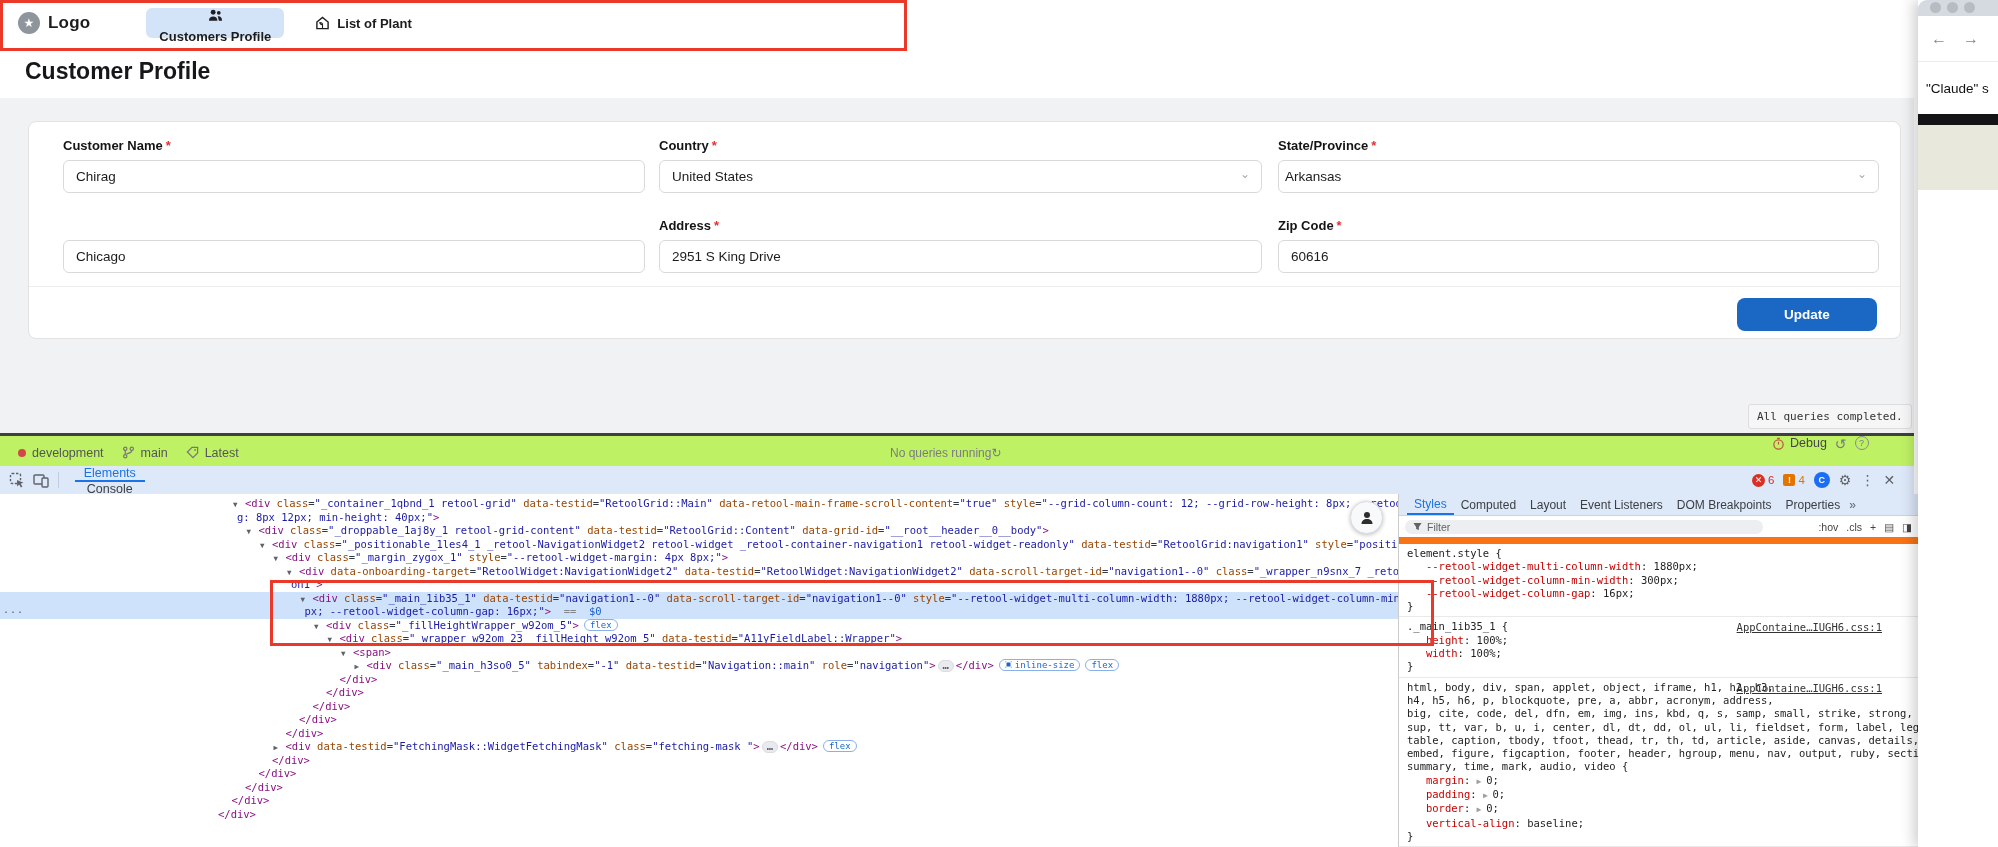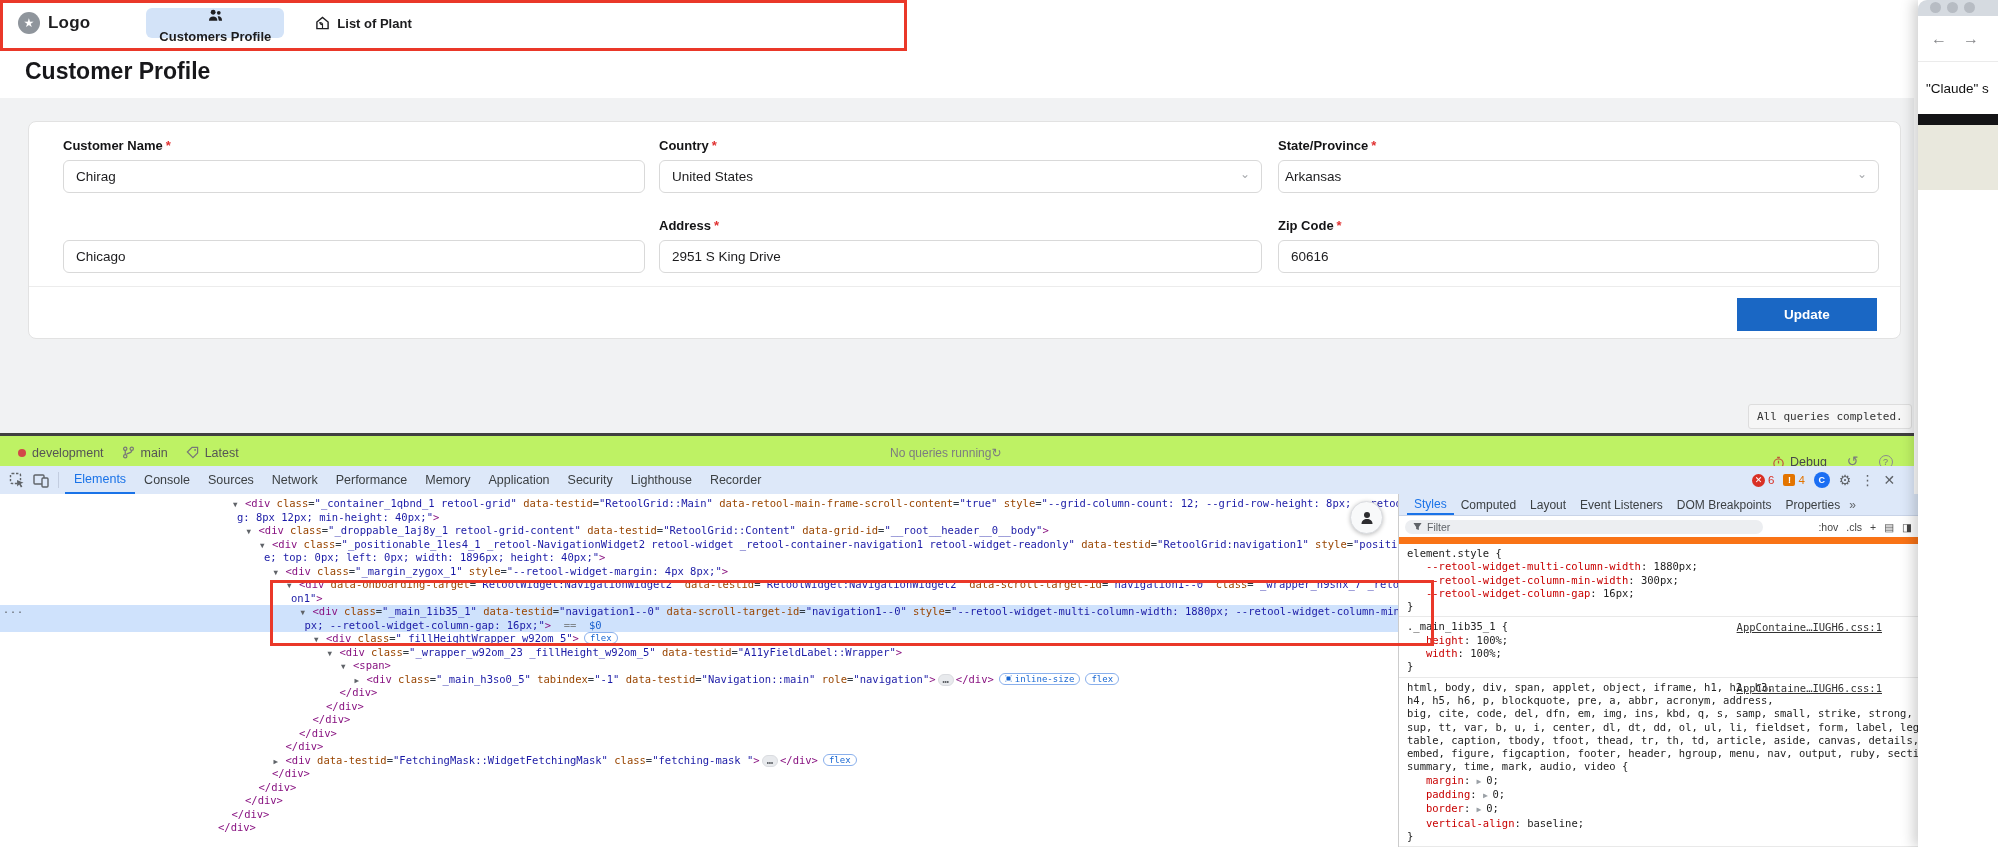--- a/index.html
+++ b/index.html
@@ -24,31 +24,31 @@
   .canvas{left:0;top:98px;width:1914px;height:335px;background:#f1f2f3;}
   .card{position:absolute;left:28px;top:23px;width:1871px;height:216px;background:#fff;
         border:1px solid #e2e2e2;border-radius:8px;}
   .fld-label{position:absolute;font-size:13px;font-weight:700;color:#141416;}
   .req{color:#e03131;margin-left:3px;}
   .fld-input{position:absolute;height:33px;border:1px solid #d9d9d9;border-radius:6px;background:#fff;
              font-size:13.5px;color:#1c1c1e;display:flex;align-items:center;padding:0 12px;box-sizing:border-box;}
   .fld-input .chev{position:absolute;right:11px;color:#a9abaf;font-size:12px;top:6px;}
   .card-divider{position:absolute;left:0;right:0;top:164px;height:1px;background:#ececec;}
   .update-btn{position:absolute;right:23px;top:176px;width:140px;height:33px;background:#1a67c4;color:#fff;
-              border-radius:0;display:flex;align-items:center;justify-content:center;
+              border-radius:8px;display:flex;align-items:center;justify-content:center;
               font-size:13.5px;font-weight:600;cursor:pointer;}
   .queries-badge{left:1748px;top:404px;background:#f6f6f6;border:1px solid #ddd;border-radius:3px;
                  font:11px "DejaVu Sans Mono",monospace;color:#333;padding:5px 8px;}
   
   .rt-toolbar{left:0;top:433px;width:1914px;height:33px;background:#bef264;border-top:3px solid #404040;
               display:flex;align-items:center;font-size:12.5px;color:#555;}
   .rt-item{display:flex;align-items:center;gap:6px;margin-left:18px;}
   .env-dot{width:8px;height:8px;border-radius:50%;background:#d24848;}
   .rt-center{position:absolute;left:890px;top:0;height:33px;display:flex;align-items:center;color:#7c7c80;font-size:12px;}
-  .rt-right{position:absolute;left:1772px;top:0;height:33px;display:flex;align-items:flex-end;gap:20px;color:#46464a;}
+  .rt-right{position:absolute;left:1772px;top:0;height:33px;display:flex;align-items:flex-start;gap:8px;color:#46464a;}
   .ic{color:#7a7a7e;}
   
   .dt-tabbar{left:0;top:466px;width:1914px;height:28px;background:#dde8f9;border-bottom:1px solid #c9d4e8;
              display:flex;align-items:center;font-size:12.5px;color:#3c4043;}
   .dt-icon{margin-left:9px;display:flex;align-items:center;}
   .dt-sep{width:1px;height:16px;background:#c3cde0;margin:0 6px 0 9px;}
   .dt-tab{padding:0 9px;height:28px;display:flex;align-items:center;cursor:pointer;box-sizing:border-box;}
   .dt-tab.active{color:#1a73e8;border-bottom:2px solid #1a73e8;font-weight:400;}
   .dt-right{position:absolute;left:1752px;top:0;height:28px;display:flex;align-items:center;gap:9px;}
   .err-ic{width:13px;height:13px;border-radius:50%;background:#d93025;color:#fff;font-size:9px;
@@ -226,21 +226,21 @@
         <path d="M8 8 L14.5 10.8 L11.6 11.7 L13.4 14.6 L11.9 15.4 L10.2 12.5 L8.2 14.5 Z" fill="#5f6368"></path>
       </svg>
     </span>
     <span class="dt-icon" style="margin-left:8px;">
       <svg width="16" height="15" viewBox="0 0 16 15">
         <rect x="1" y="2" width="10" height="9" rx="1" fill="none" stroke="#5f6368" stroke-width="1.4"></rect>
         <rect x="9" y="5" width="6" height="9" rx="1" fill="#dde8f9" stroke="#5f6368" stroke-width="1.4"></rect>
       </svg>
     </span>
     <span class="dt-sep"></span>
-    <div id="dt-tabs" style="display:flex;align-items:center;height:28px;">
+    <div id="dt-tabs" style="display:flex;align-items:center;height:28px;flex-direction:column;">
         <div class="dt-tab active">Elements</div>
         <div class="dt-tab">Console</div>
         <div class="dt-tab">Sources</div>
         <div class="dt-tab">Network</div>
         <div class="dt-tab">Performance</div>
         <div class="dt-tab">Memory</div>
         <div class="dt-tab">Application</div>
         <div class="dt-tab">Security</div>
         <div class="dt-tab">Lighthouse</div>
         <div class="dt-tab">Recorder</div>
@@ -259,21 +259,20 @@
       <span class="kebab">⋮</span>
       <span class="closex">✕</span>
     </div>
   </div>
 
   <div class="abs elements-pane" id="elements-pane">
       <div class="erow" style="padding-left: 233px;"><span class="arw">▼</span><span class="tk-tag">&lt;div</span><span class="tk-att"> class</span><span class="tk-pun">=</span><span class="tk-val">"_container_1qbnd_1 retool-grid"</span><span class="tk-att"> data-testid</span><span class="tk-pun">=</span><span class="tk-val">"RetoolGrid::Main"</span><span class="tk-att"> data-retool-main-frame-scroll-content</span><span class="tk-pun">=</span><span class="tk-val">"true"</span><span class="tk-att"> style</span><span class="tk-pun">=</span><span class="tk-val">"--grid-column-count: 12; --grid-row-height: 8px; --retool-paddin</span></div>
       <div class="erow" style="padding-left: 237px;"><span class="tk-val">g: 8px 12px; min-height: 40px;"</span><span class="tk-tag">&gt;</span></div>
       <div class="erow" style="padding-left: 246.5px;"><span class="arw">▼</span><span class="tk-tag">&lt;div</span><span class="tk-att"> class</span><span class="tk-pun">=</span><span class="tk-val">"_droppable_1aj8y_1 retool-grid-content"</span><span class="tk-att"> data-testid</span><span class="tk-pun">=</span><span class="tk-val">"RetoolGrid::Content"</span><span class="tk-att"> data-grid-id</span><span class="tk-pun">=</span><span class="tk-val">"__root__header__0__body"</span><span class="tk-tag">&gt;</span></div>
       <div class="erow" style="padding-left: 260px;"><span class="arw">▼</span><span class="tk-tag">&lt;div</span><span class="tk-att"> class</span><span class="tk-pun">=</span><span class="tk-val">"_positionable_1les4_1 _retool-NavigationWidget2 retool-widget _retool-container-navigation1 retool-widget-readonly"</span><span class="tk-att"> data-testid</span><span class="tk-pun">=</span><span class="tk-val">"RetoolGrid:navigation1"</span><span class="tk-att"> style</span><span class="tk-pun">=</span><span class="tk-val">"position: absolut</span></div>
-      <div class="erow" style="padding-left: 264px;"><span class="tk-val">e; top: 0px; left: 0px; width: 1896px; height: 40px;"</span><span class="tk-tag">&gt;</span></div>
       <div class="erow" style="padding-left: 273.5px;"><span class="arw">▼</span><span class="tk-tag">&lt;div</span><span class="tk-att"> class</span><span class="tk-pun">=</span><span class="tk-val">"_margin_zygox_1"</span><span class="tk-att"> style</span><span class="tk-pun">=</span><span class="tk-val">"--retool-widget-margin: 4px 8px;"</span><span class="tk-tag">&gt;</span></div>
       <div class="erow" style="padding-left: 287px;"><span class="arw">▼</span><span class="tk-tag">&lt;div</span><span class="tk-att"> data-onboarding-target</span><span class="tk-pun">=</span><span class="tk-val">"RetoolWidget:NavigationWidget2"</span><span class="tk-att"> data-testid</span><span class="tk-pun">=</span><span class="tk-val">"RetoolWidget:NavigationWidget2"</span><span class="tk-att"> data-scroll-target-id</span><span class="tk-pun">=</span><span class="tk-val">"navigation1--0"</span><span class="tk-att"> class</span><span class="tk-pun">=</span><span class="tk-val">"_wrapper_n9snx_7 _retool-navigati</span></div>
       <div class="erow" style="padding-left: 291px;"><span class="tk-val">on1"</span><span class="tk-tag">&gt;</span></div>
       <div class="erow sel" style="padding-left: 300.5px;"><span class="arw">▼</span><span class="tk-tag">&lt;div</span><span class="tk-att"> class</span><span class="tk-pun">=</span><span class="tk-val">"_main_1ib35_1"</span><span class="tk-att"> data-testid</span><span class="tk-pun">=</span><span class="tk-val">"navigation1--0"</span><span class="tk-att"> data-scroll-target-id</span><span class="tk-pun">=</span><span class="tk-val">"navigation1--0"</span><span class="tk-att"> style</span><span class="tk-pun">=</span><span class="tk-val">"--retool-widget-multi-column-width: 1880px; --retool-widget-column-min-width: 300</span></div>
       <div class="erow sel" style="padding-left: 304.5px;"><span class="tk-val">px; --retool-widget-column-gap: 16px;"</span><span class="tk-tag">&gt;</span><span class="tk-gray">  ==  </span><span class="tk-dol">$0</span></div>
       <div class="erow" style="padding-left: 314px;"><span class="arw">▼</span><span class="tk-tag">&lt;div</span><span class="tk-att"> class</span><span class="tk-pun">=</span><span class="tk-val">"_fillHeightWrapper_w92om_5"</span><span class="tk-tag">&gt;</span><span class="badge">flex</span></div>
       <div class="erow" style="padding-left: 327.5px;"><span class="arw">▼</span><span class="tk-tag">&lt;div</span><span class="tk-att"> class</span><span class="tk-pun">=</span><span class="tk-val">"_wrapper_w92om_23 _fillHeight_w92om_5"</span><span class="tk-att"> data-testid</span><span class="tk-pun">=</span><span class="tk-val">"A11yFieldLabel::Wrapper"</span><span class="tk-tag">&gt;</span></div>
       <div class="erow" style="padding-left: 341px;"><span class="arw">▼</span><span class="tk-tag">&lt;span&gt;</span></div>
       <div class="erow" style="padding-left: 354.5px;"><span class="arw">▶</span><span class="tk-tag">&lt;div</span><span class="tk-att"> class</span><span class="tk-pun">=</span><span class="tk-val">"_main_h3so0_5"</span><span class="tk-att"> tabindex</span><span class="tk-pun">=</span><span class="tk-val">"-1"</span><span class="tk-att"> data-testid</span><span class="tk-pun">=</span><span class="tk-val">"Navigation::main"</span><span class="tk-att"> role</span><span class="tk-pun">=</span><span class="tk-val">"navigation"</span><span class="tk-tag">&gt;</span><span class="dotspill">…</span><span class="tk-tag">&lt;/div&gt;</span><span class="badge"><span class="bsq"></span>inline-size</span><span class="badge">flex</span></div>
       <div class="erow" style="padding-left: 339.5px;"><span class="tk-tag">&lt;/div&gt;</span></div>

